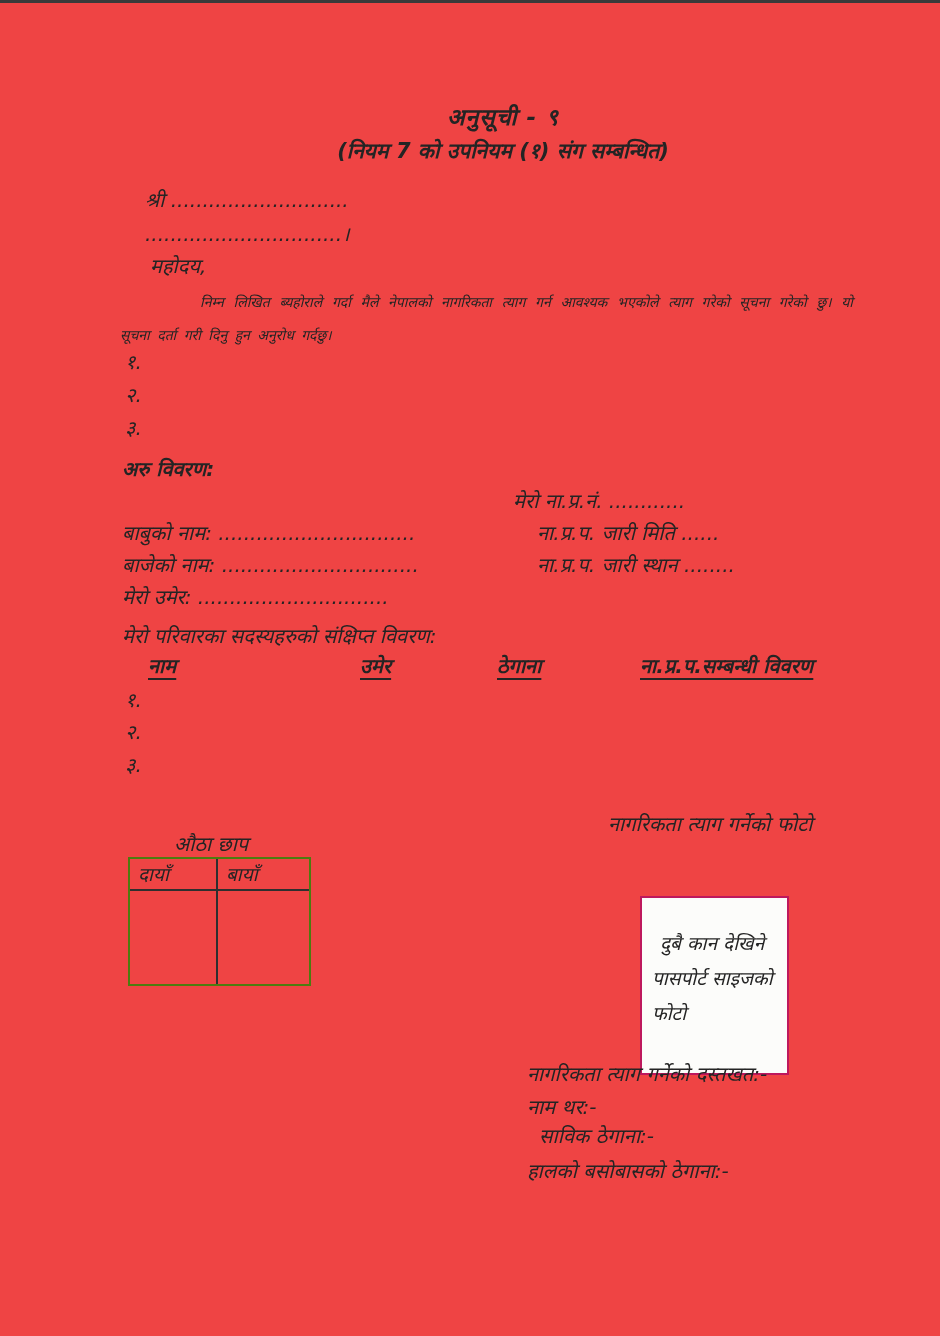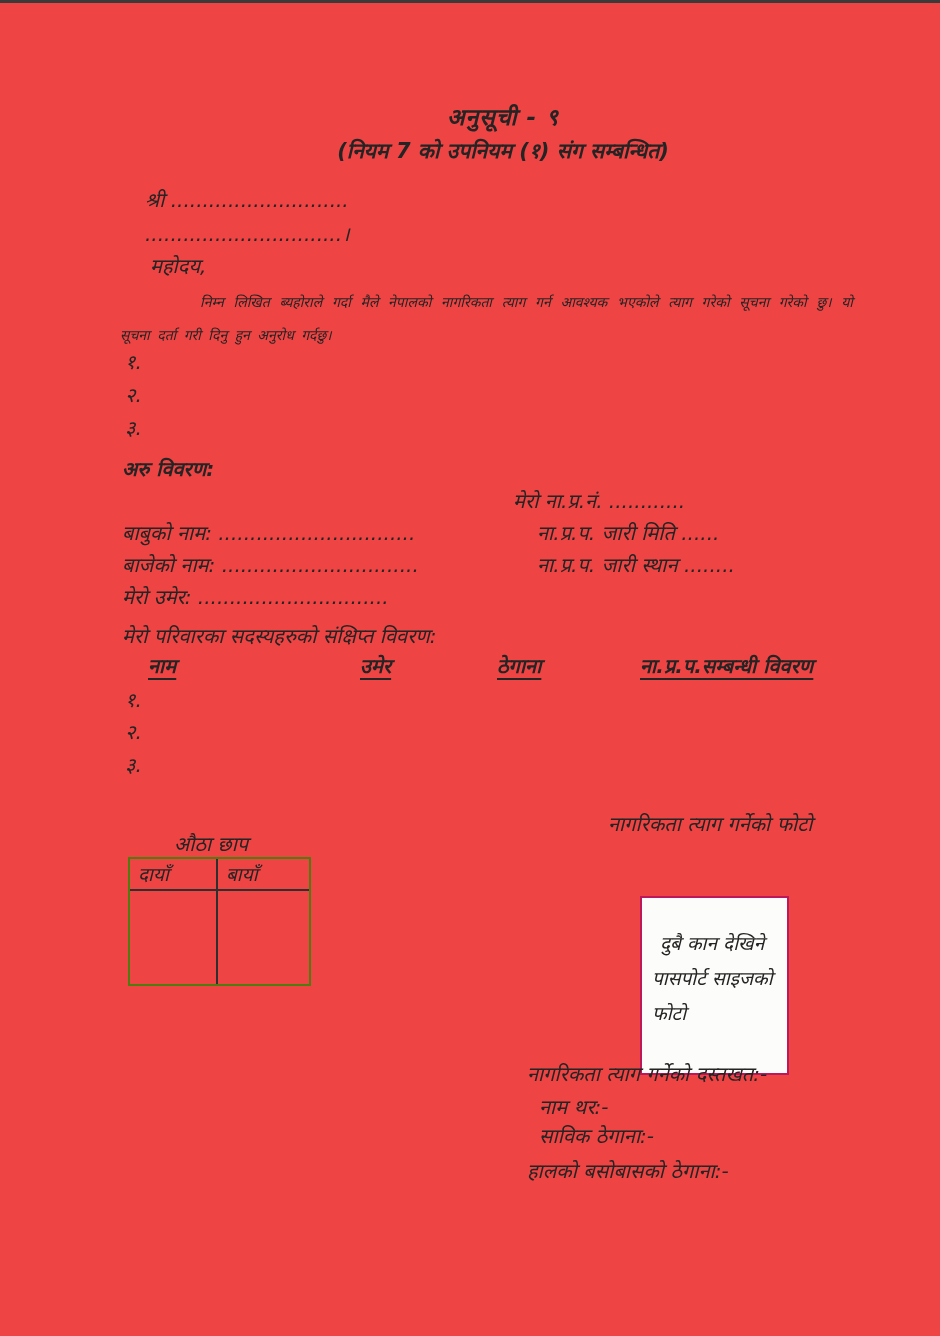--- a/index.html
+++ b/index.html
@@ -66,21 +66,21 @@
   .photo-heading { left: 608px; top: 810px; }
   .photo-box {
     position: absolute; left: 640px; top: 855px; width: 145px; height: 175px;
     border: 2px solid #be185d; background: #fcfcfa; margin-top: 41px;
   }
   .photo-box-text {
     padding: 28px 6px 0 10px; font-size: 19px; line-height: 35px;
     text-indent: 8px; color: #242424;
   }
   .sig-1 { left: 527px; top: 1060px; }
-  .sig-2 { left: 527px; top: 1093px; margin-left: 12px; }
+  .sig-2 { left: 527px; top: 1093px; }
   .sig-3 { left: 527px; top: 1122px; margin-left: 12px; }
   .sig-4 { left: 527px; top: 1157px; }
 </style>
 </head>
 <body>
 
 <div class="page">
   <div class="scan-topline"></div>
 
   <div class="center-block form-title">अनुसूची - ९</div>

